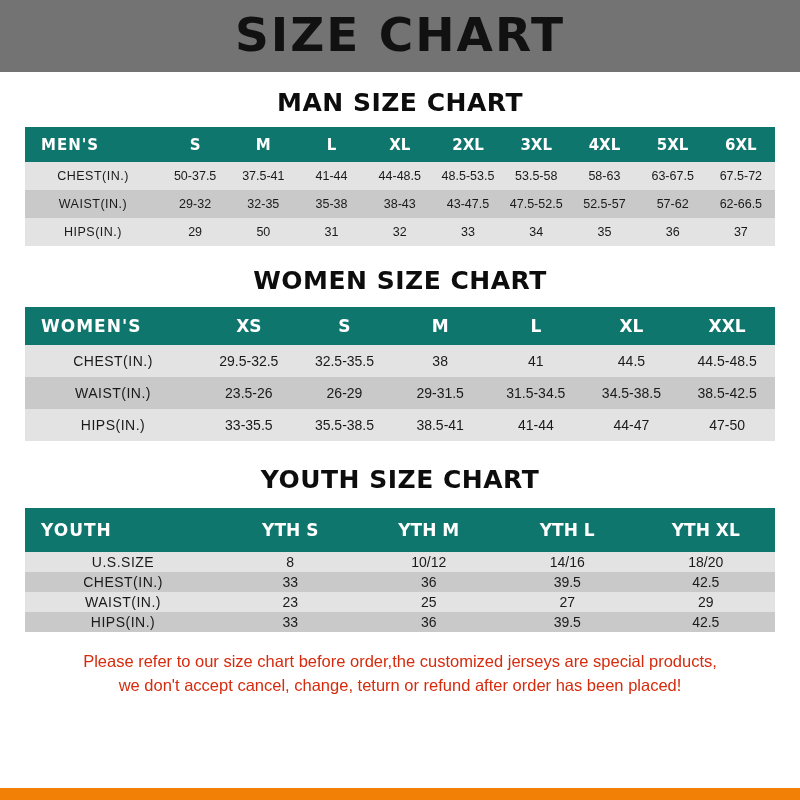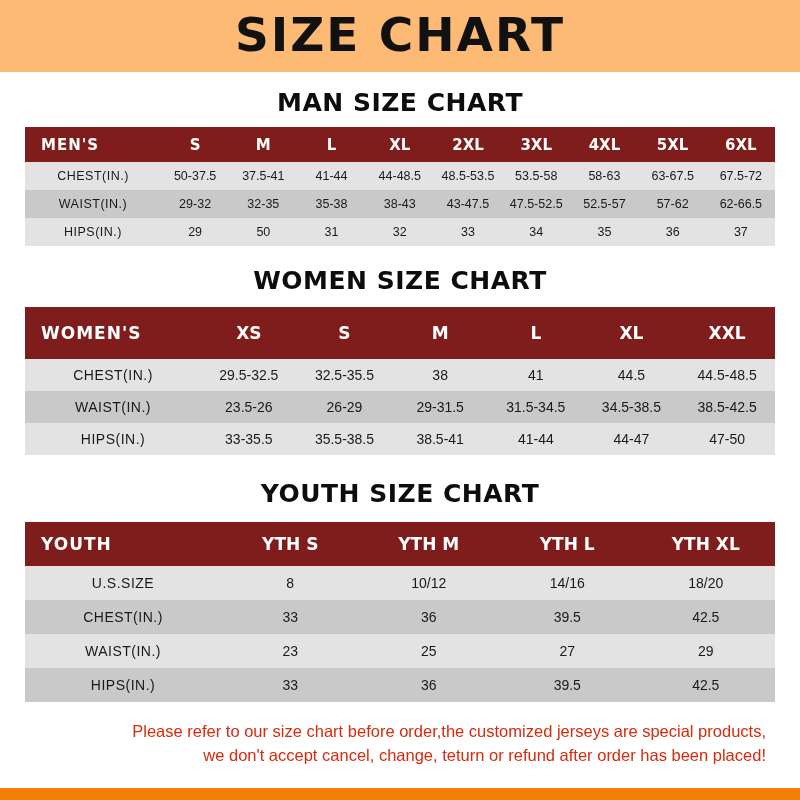--- a/index.html
+++ b/index.html
@@ -16,21 +16,21 @@
   .page {
     width: 800px;
     height: 800px;
     position: relative;
     background: #ffffff;
     box-sizing: border-box;
   }
   
   .banner {
     height: 72px;
-    background: #fdba74;
+    background: #737373;
     display: flex;
     align-items: center;
     justify-content: center;
     position: relative;
   }
   .banner-title {
     font-family: "DejaVu Sans", sans-serif;
     font-weight: bold;
     font-size: 47px;
     letter-spacing: 2px;
@@ -65,21 +65,21 @@
     text-align: center;
     font-size: 13px;
     color: #1a1a1a;
     padding: 0;
     height: 29px;
     vertical-align: middle;
     font-family: "Liberation Sans", sans-serif;
   }
   
   table.size-table thead tr {
-    background: #7f1d1d;
+    background: #0f766e;
   }
   table.size-table thead th {
     color: #ffffff;
     font-size: 16px;
     font-weight: bold;
     height: 36px;
     font-family: "DejaVu Sans", sans-serif;
   }
   table.size-table thead th.label-col {
     text-align: left;
@@ -90,32 +90,32 @@
   table.size-table tbody tr.row-dark  { background: #c9c9c9; }
   table.size-table tbody td.label-col {
     text-align: center;
     font-size: 13px;
     letter-spacing: 0.5px;
     color: #1a1a1a;
     margin-top: 23px;
   }
   
   #youth-table th { height: 44px; font-size: 17px; }
-  #youth-table td { height: 34px; font-size: 14px; }
-  #women-table th { height: 52px; font-size: 17px; }
+  #youth-table td { height: 20px; font-size: 14px; }
+  #women-table th { height: 38px; font-size: 17px; }
   #women-table td { height: 32px; font-size: 14px; }
   #men-table th { height: 35px; font-size: 15px;}
   #men-table td { height: 28px; font-size: 12.5px; }
 
   .footer-note {
     margin: 18px 14px 0 14px;
     color: #d62b0d;
     font-size: 16.5px;
     line-height: 1.45;
-    text-align: right;
+    text-align: center;
     font-family: "Liberation Sans", sans-serif;
   }
   .footer-note .line { display: block; }
   .bottom-bar {
     position: absolute;
     left: 0;
     bottom: 0;
     width: 100%;
     height: 12px;
     background: #F28007;

